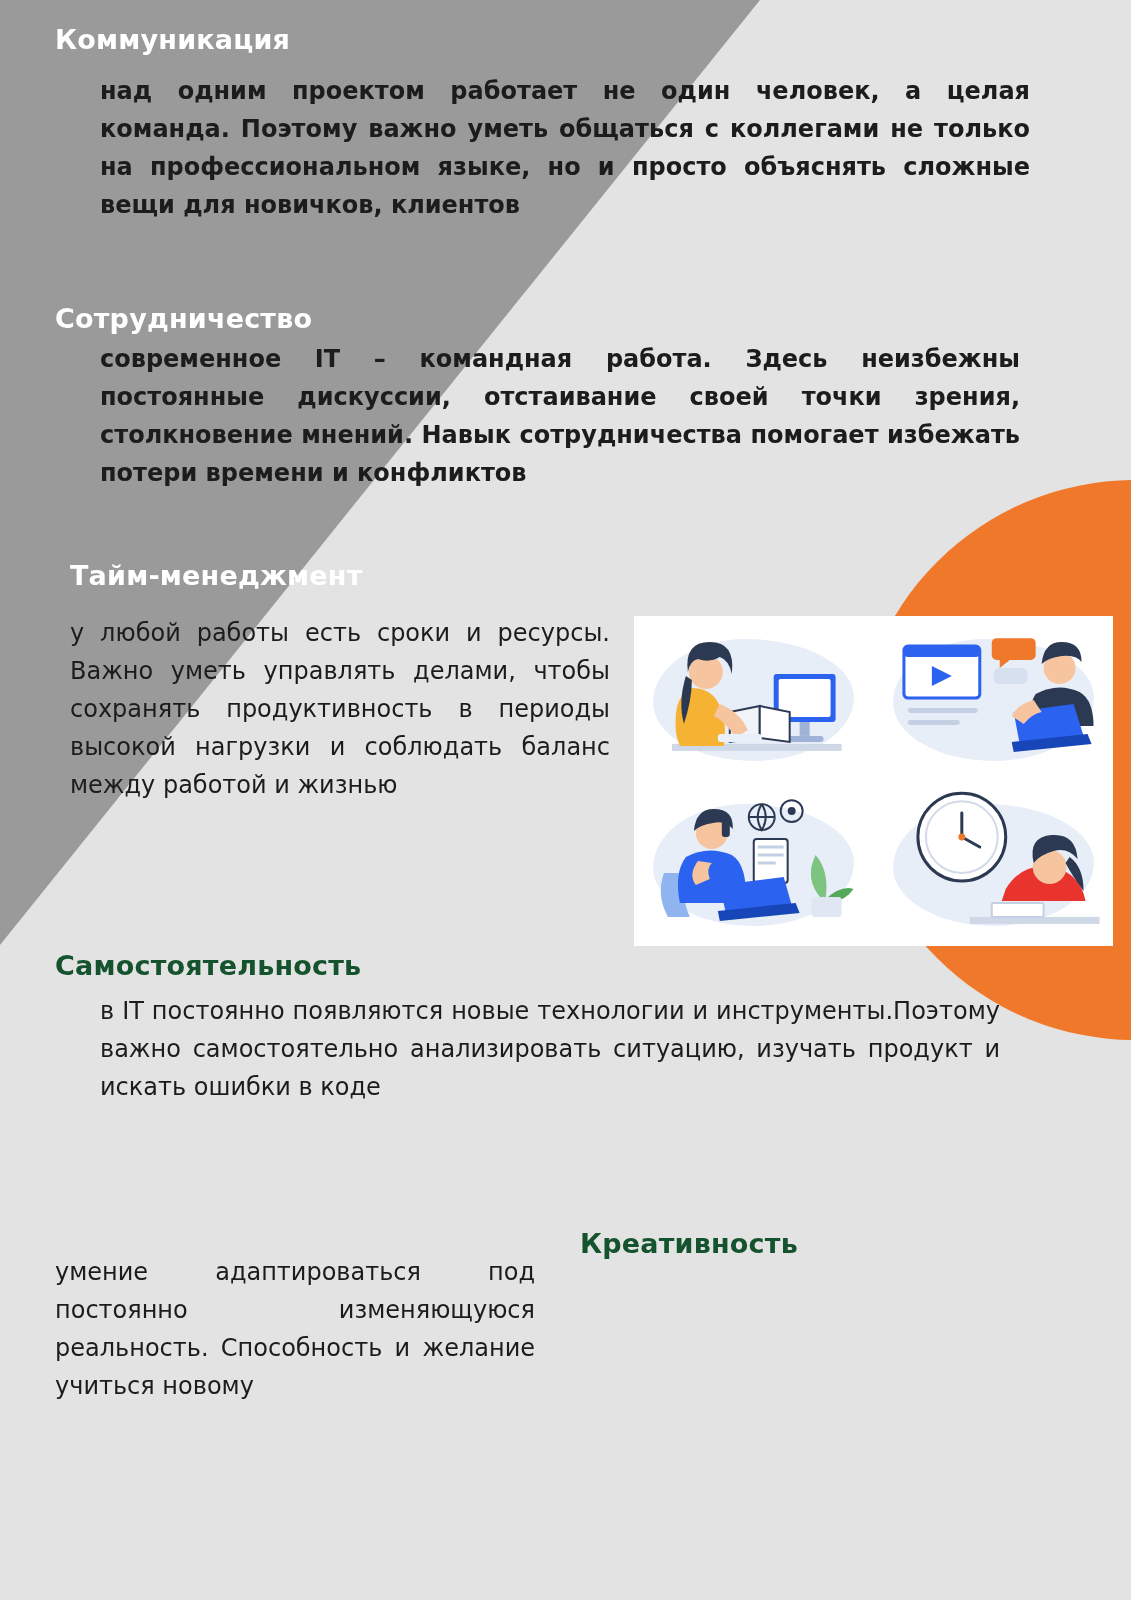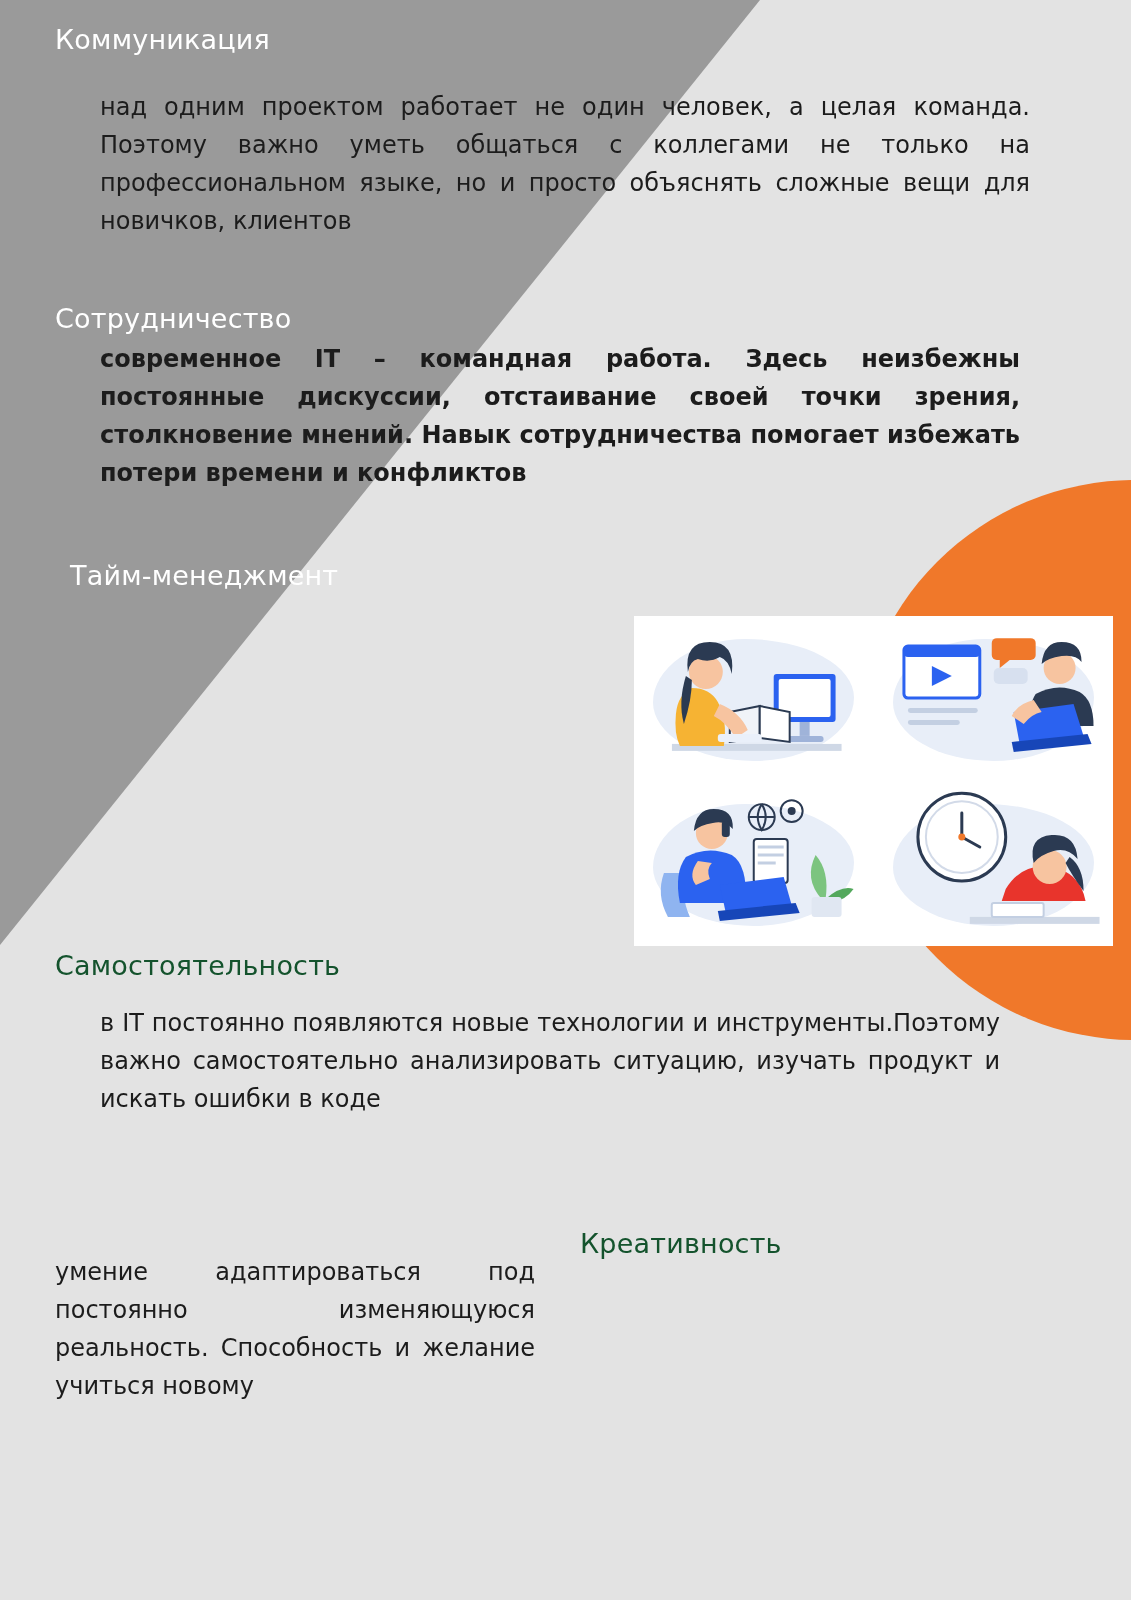--- a/index.html
+++ b/index.html
@@ -43,47 +43,47 @@
   }
 
   
   .section {
     position: absolute;
   }
 
   h2.heading {
     margin: 0;
     font-size: 27px;
-    font-weight: normal;
+    font-weight: bold;
     letter-spacing: 0.2px;
   }
   h2.heading.white { color: #ffffff; }
   h2.heading.orange { color: #14532d; }
 
   p.para {
     margin: 0;
     font-size: 24px;
     line-height: 1.58;
     color: #1c1c1c;
     text-align: justify;
     text-justify: inter-word;
   }
 
   
   #sec-communication { left: 55px;  top: 24px;  width: 980px; }
-  #sec-communication p { margin-top: 34px; padding-left: 45px; width: 930px; }
+  #sec-communication p { margin-top: 18px; padding-left: 45px; width: 930px; font-weight: bold; }
 
   #sec-cooperation  { left: 55px;  top: 303px; width: 980px; }
   #sec-cooperation p { margin-top: 7px; padding-left: 45px; width: 920px; font-weight: bold; }
 
   #sec-time         { left: 70px;  top: 560px; width: 600px; }
   #sec-time p       { margin-top: 24px; width: 540px; color: #1c1c1c; }
 
   #sec-self         { left: 55px;  top: 950px; width: 960px; }
-  #sec-self p       { margin-top: 24px; padding-left: 45px; width: 900px; }
+  #sec-self p       { margin-top: 12px; padding-left: 45px; width: 900px; }
 
   #sec-flex         { left: 55px;  top: 1228px; width: 500px; }
   #sec-flex p       { margin-top: 26px; width: 480px; }
 
   #sec-creative     { left: 580px; top: 1228px; width: 480px; }
   #sec-creative p   { margin-top: 26px; width: 450px; }
 
   
   .illustration {
     position: absolute;
@@ -134,20 +134,21 @@
     <p class="para">над одним проектом работает не один человек, а целая команда. Поэтому важно уметь общаться с коллегами не только на профессиональном языке, но и просто объяснять сложные вещи для новичков, клиентов</p>
   </section>
 
   <section class="section" id="sec-cooperation">
     <h2 class="heading white">Сотрудничество</h2>
     <p class="para">современное  IT – командная работа. Здесь неизбежны постоянные дискуссии, отстаивание своей  точки зрения, столкновение мнений. Навык сотрудничества помогает избежать потери времени и конфликтов</p>
   </section>
 
   <section class="section" id="sec-time">
     <h2 class="heading white">Тайм-менеджмент</h2>
+    <p class="para">у любой работы есть сроки и ресурсы. Важно уметь управлять делами, чтобы сохранять продуктивность в периоды высокой нагрузки и соблюдать баланс между работой и жизнью</p>
   </section>
 
   <section class="section" id="sec-self">
     <h2 class="heading orange">Самостоятельность</h2>
     <p class="para">в IT постоянно появляются новые технологии и инструменты.Поэтому важно самостоятельно анализировать ситуацию, изучать продукт и искать ошибки в коде</p>
   </section>
 
   <section class="section" id="sec-flex">
     <p class="para">умение адаптироваться под постоянно изменяющуюся реальность.  Способность и желание  учиться новому</p>
   </section>

